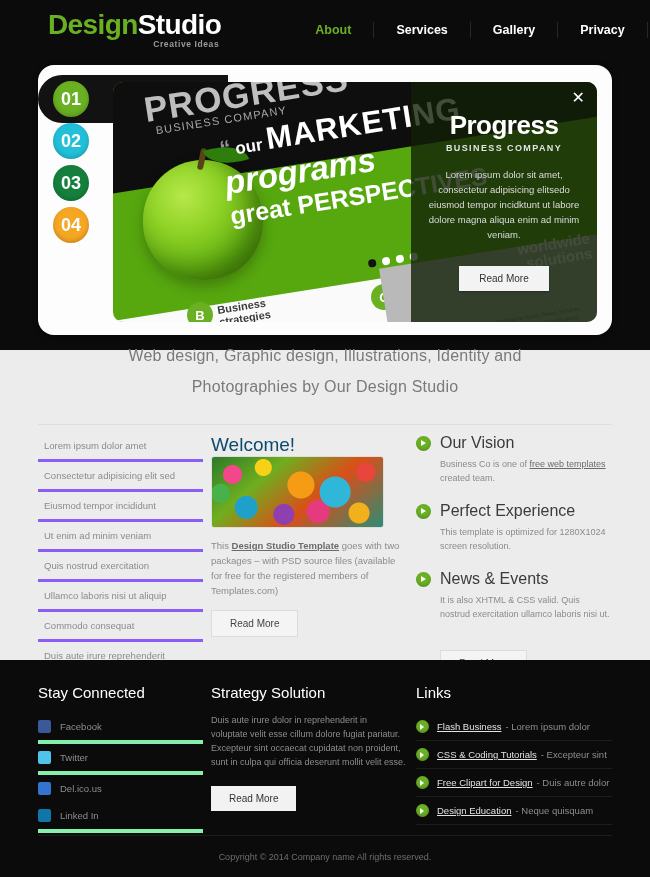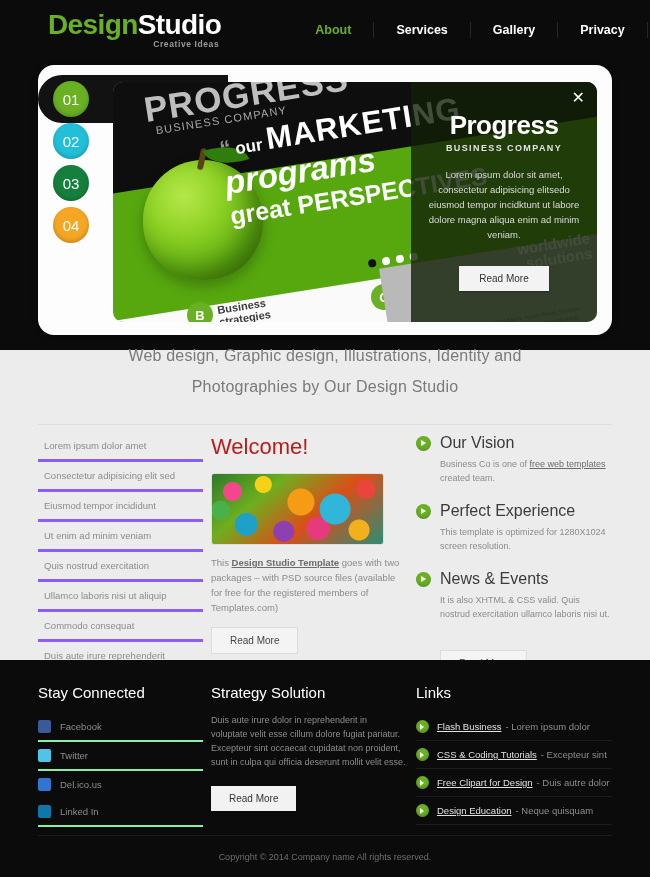--- a/index.html
+++ b/index.html
@@ -42,21 +42,21 @@
   .slider-shell {
     position:absolute; top:65px; left:38px; width:574px; height:270px;
     background:#fdfdfd; border-radius:16px; z-index:10;
     box-shadow:0 2px 6px rgba(0,0,0,.35);
   }
   .slider-nums {
     position:absolute; top:16px; left:15px; width:48px; z-index:22;
   }
   .snum {
     width:36px; height:36px; border-radius:50%;
-    color:#fff; font-size:15px; font-weight:normal;
+    color:#fff; font-size:18px; font-weight:bold;
     display:flex; align-items:center; justify-content:center;
     margin-bottom:6px; cursor:pointer;
     box-shadow:inset 0 -2px 4px rgba(0,0,0,.18);
     text-align:right;
   }
   .num-strip {
     position:absolute; top:10px; left:0; width:190px; height:48px;
     background:#121212; border-radius:24px 0 0 24px; z-index:20;
   }
   .slide-img {
@@ -182,21 +182,21 @@
   .col-a { width:165px; }
   .col-b { width:195px; margin-left:8px; }
   .col-c { width:196px; margin-left:10px; }
 
   .li {
     font-size:9.5px; color:#8b8b8b; padding:8px 2px 8px 6px;
     border-bottom:3px solid #8b5cf6; cursor:pointer;
   }
   .li:first-child { padding-top:6px; }
 
-  .h3 { font-size:22px; color:#b91c1c; font-weight:normal; margin-bottom:13px; }
+  .h3 { font-size:19px; color:#0c4a6e; font-weight:normal; }
   .welcome-img {
     width:173px; height:72px; border-radius:3px; border:1px solid #ddd;
     background:
       radial-gradient(circle at 12% 25%, #f4468a 0 9px, transparent 10px),
       radial-gradient(circle at 30% 15%, #f7d117 0 8px, transparent 9px),
       radial-gradient(circle at 52% 40%, #f59c14 0 13px, transparent 14px),
       radial-gradient(circle at 72% 50%, #2fb6d8 0 15px, transparent 16px),
       radial-gradient(circle at 90% 22%, #e8453c 0 9px, transparent 10px),
       radial-gradient(circle at 20% 72%, #1ea0c9 0 11px, transparent 12px),
       radial-gradient(circle at 42% 82%, #8e3fb0 0 10px, transparent 11px),
@@ -234,21 +234,21 @@
     position:absolute; top:660px; left:0; width:650px; height:217px;
     background:#0b0b0b; z-index:5;
   }
   .f-inner { display:flex; padding:24px 38px 0;justify-content:flex-end; }
   .f-a { width:165px; }
   .f-b { width:195px; margin-left:8px; }
   .f-c { width:196px; margin-left:10px; }
   .f-h { color:#fff; font-size:15px; font-weight:normal; margin-bottom:12px; }
   .soc {
     display:flex; align-items:center; padding:7px 0;
-    border-bottom:2px solid #86efac; cursor:pointer;
+    border-bottom:4px solid #86efac; cursor:pointer;
   }
   .soc-i { width:13px; height:13px; margin-right:9px; flex:none; border-radius:2px; }
   .soc-t { color:#8d8d8d; font-size:9.5px; }
   .f-p { color:#8d8d8d; font-size:9px; line-height:14px; }
   .f-btn {
     display:inline-block; background:#f2f2f2; color:#333; font-size:10px;
     padding:7px 18px; margin-top:17px; cursor:pointer;
   }
   .lnk {
     display:flex; align-items:center; padding:7px 0;

